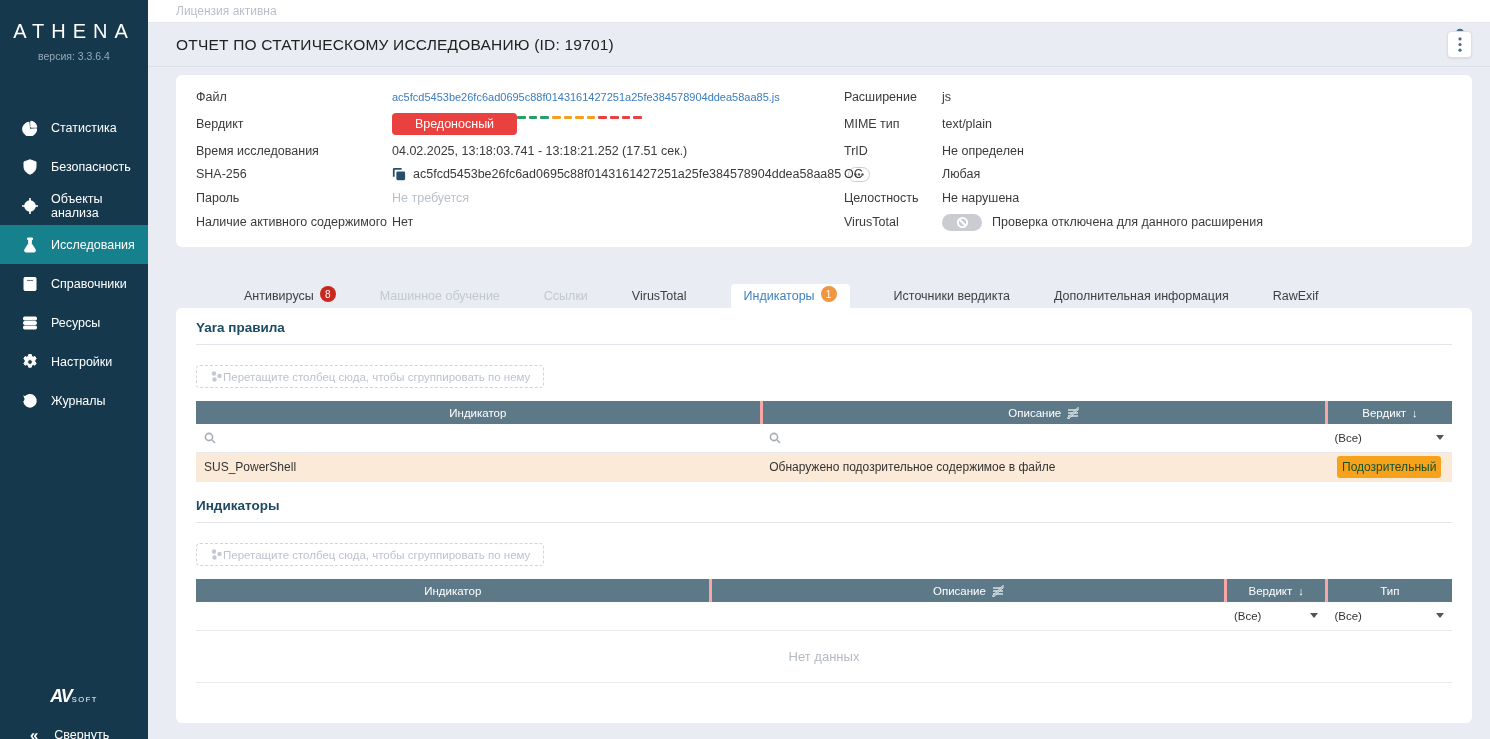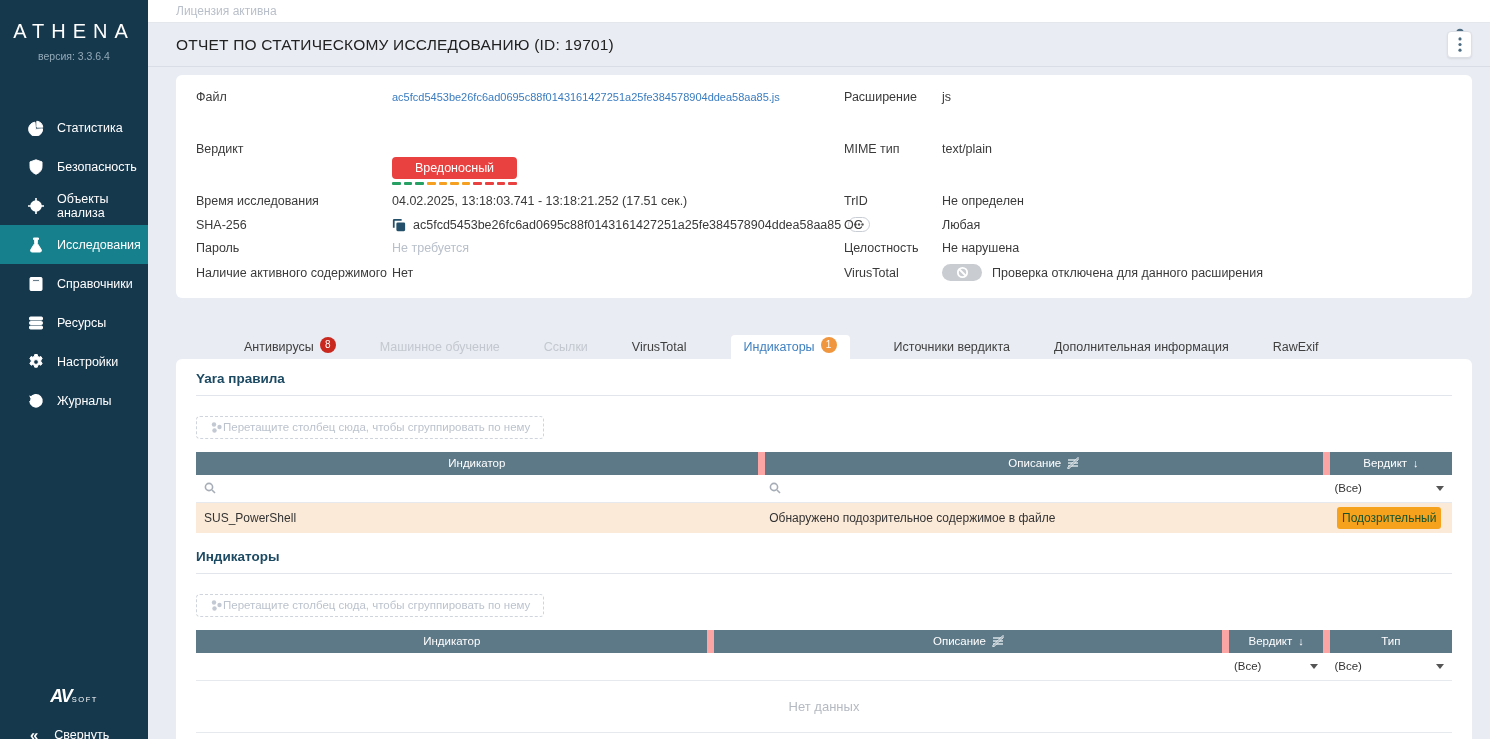--- a/index.html
+++ b/index.html
@@ -6,21 +6,21 @@
   html,body { width:1490px; height:739px; overflow:hidden; background:#e9ecf2;
               font-family:"Liberation Sans", sans-serif; }
   .app { width:1490px; height:739px; display:flex; }
 
   
   .sidebar { width:148px; flex-shrink:0; background:#16384d; color:#fff; position:relative; }
   .logo { text-align:center; padding-top:20px; font-size:20px; font-weight:300;
           letter-spacing:7px; color:#fff; white-space:nowrap; }
   .version { text-align:center; font-size:10.5px; color:#93a9b7; margin-top:7px; }
   .menu { margin-top:46px; }
-  .menu-item { height:39px; display:flex; align-items:center; padding-left:28px;
+  .menu-item { height:39px; display:flex; align-items:center; padding-left:22px;
                cursor:pointer; font-size:12.5px; color:#fff; }
   .menu-item.active { background:#17808d; }
   .menu-item .micon { width:16px; height:16px; margin-right:13px; flex-shrink:0;
                       display:flex; align-items:center; justify-content:center; }
   .micon svg { width:16px; height:16px; fill:#fff; stroke:#fff; }
   .avsoft { position:absolute; bottom:32px; width:100%; text-align:center; color:#fff; }
   .avsoft .av { font-size:18px; font-weight:bold; font-style:italic; letter-spacing:-1px; }
   .avsoft .soft { font-size:7.5px; letter-spacing:1.5px; vertical-align:baseline; }
   .collapse { position:absolute; bottom:-4px; left:0; width:100%; display:flex;
               align-items:center; padding-left:30px; font-size:12.5px; color:#fff; cursor:pointer; }
@@ -47,21 +47,21 @@
   .work { padding:8px 18px 0 28px; }
   .card { background:#fff; border-radius:6px; }
 
   
   .info-card { padding:10px 20px 12px; }
   .info-grid { display:grid; grid-template-columns:196px 452px 98px 1fr; align-items:center; }
   .cell { padding:4.5px 0; font-size:12.5px; color:#3a3a3a; min-height:23px; display:flex; align-items:center; }
   .lab { color:#3a3a3a; }
   .muted { color:#b9c0ca; }
   .flink { color:#3a7cc0; cursor:pointer; font-size:11px; }
-  .verdict-wrap { display:flex; flex-direction:column;margin-top:44px; }
+  .verdict-wrap { display:flex; flex-direction:row; }
   .verdict-btn { width:125px; text-align:center; background:#e94040; color:#fff; font-size:12.5px;
                  border:none; border-radius:4px; padding:4px 0; cursor:default; font-family:inherit; }
   .dashes { display:flex; gap:3px; margin-top:3px; width:125px; }
   .dash { height:3.5px; flex:1; border-radius:1px; }
   .d-g { background:#27a163; } .d-o { background:#f5a020; } .d-r { background:#e94040; }
   .sha-row { display:flex; align-items:center; gap:7px; }
   .copy-ic svg { width:14px; height:14px; fill:#24506b; display:block; cursor:pointer; }
   .more-pill { border:1px solid #c8cdd4; border-radius:8px; background:#fff; height:15px; width:22px;
                display:flex; align-items:center; justify-content:center; cursor:pointer; }
   .more-pill svg { width:10px; height:3px; fill:#555; }
@@ -84,21 +84,21 @@
   .content-card { padding:12px 20px 40px; min-height:412px; }
   .section-title { color:#1d4a63; font-weight:bold; font-size:13.5px; padding-bottom:9px;
                    border-bottom:1px solid #e2e6ec; }
   .drag-hint { margin:20px 0 13px; display:inline-flex; align-items:center; gap:0;
                border:1px dashed #d0d5dd; border-radius:4px; padding:4px 13px;
                color:#bcc3cd; font-size:11.5px; }
   .drag-hint svg { width:13px; height:13px; fill:#c3c9d2; }
   table { width:100%; border-collapse:collapse; table-layout:fixed; }
   thead th { background:#5d7988; color:#fff; font-weight:normal; font-size:11.5px; height:23px;
              text-align:center; cursor:pointer; }
-  thead th + th { border-left:7px solid #fca5a5; }
+  thead th + th { border-left:3px solid #fca5a5; }
   .th-inner { display:inline-flex; align-items:center; gap:6px; }
   .th-inner svg { width:12px; height:12px; fill:#cfd9de; }
   .sort-arrow { font-size:11px; }
   .filter-row td { height:28px; border-bottom:1px solid #e6e9ee; background:#fff; padding:0 8px; }
   .filter-input-wrap { display:flex; align-items:center; gap:6px; }
   .filter-input-wrap svg { width:12px; height:12px; stroke:#a7adb6; fill:none; stroke-width:1.6; flex-shrink:0; }
   .filter-input { border:none; outline:none; flex:1; font-size:12px; font-family:inherit; background:transparent; }
   .select-box { display:flex; align-items:center; justify-content:space-between; font-size:11.5px;
                 color:#333; cursor:pointer; }
   .caret { width:0; height:0; border-left:4px solid transparent; border-right:4px solid transparent;

